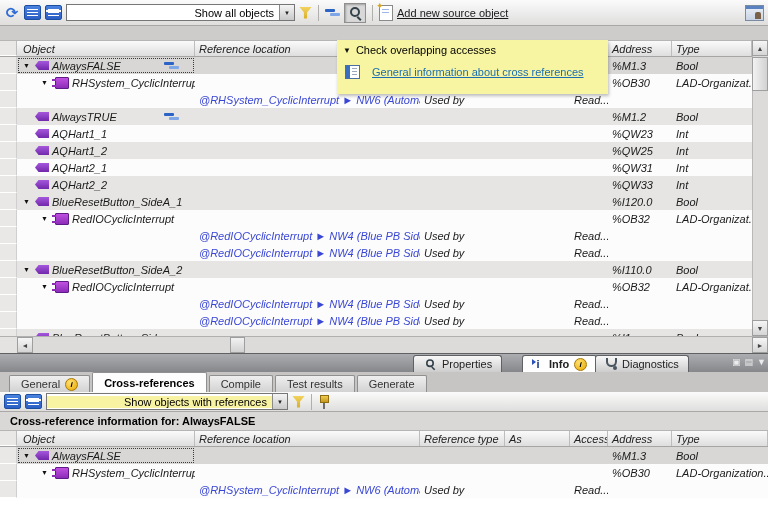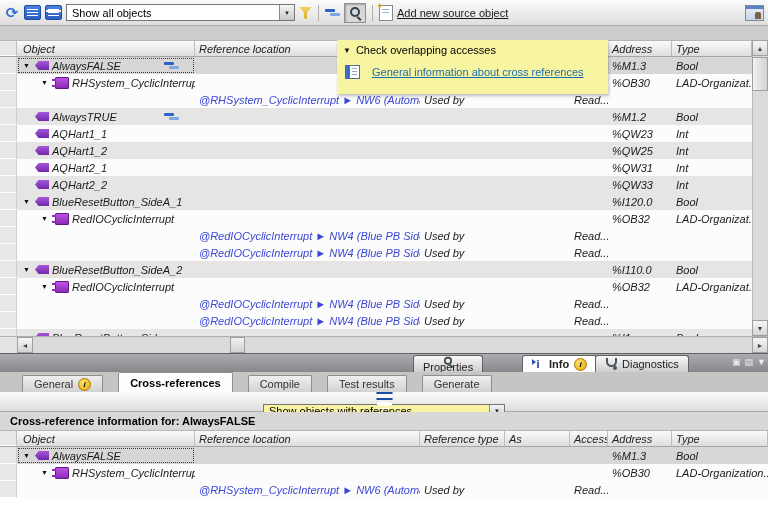--- a/index.html
+++ b/index.html
@@ -4,28 +4,28 @@
 <style>
   html,body{margin:0;padding:0;width:768px;height:512px;overflow:hidden;
     font-family:"Liberation Sans","DejaVu Sans",sans-serif;font-size:11px;background:#CDCCCB;}
   #app{position:relative;width:768px;height:512px;background:#CDCCCB;}
 
   
   .toolbar{position:absolute;left:0;width:768px;display:flex;align-items:center;gap:4px;
     background:linear-gradient(#FBFBFB,#DFDEDD);border-bottom:1px solid #A9A8A7;padding:0 4px;box-sizing:border-box;}
   #toolbar1{top:0;height:26px;}
   #gapband{position:absolute;top:26px;left:0;width:768px;height:14px;background:#CDCCCB;}
-  #toolbar2{top:392px;height:20px;flex-direction:column;}
+  #toolbar2{top:392px;height:20px;}
   .tb-sep{width:1px;height:16px;background:#B0AFAE;margin:0 2px;}
   .tb-spacer{flex:1;}
   .tb-label{color:#1A1A1A;white-space:nowrap;text-decoration:underline;}
 
   
   .combo{display:flex;align-items:center;height:17px;border:1px solid #767676;background:#FFF;box-sizing:border-box;}
-  .combo .val{flex:1;padding:0 5px;white-space:nowrap;overflow:hidden;color:#000;}
+  .combo .val{flex:1;padding:0 5px;white-space:nowrap;overflow:hidden;color:#000;text-align:right;}
   .combo .btn{width:14px;align-self:stretch;background:linear-gradient(#F4F4F4,#C9C9C9);
     border-left:1px solid #8A8A8A;display:flex;align-items:center;justify-content:center;font-size:6px;color:#222;}
   .combo.yellow .val{background:#F8F3A3;}
   #combo1{width:229px;}
   #combo2{width:242px;}
 
   
   .refresh{color:#2E6BD6;font-weight:bold;font-size:15px;line-height:15px;width:16px;text-align:center;}
   .blist{width:15px;height:13px;border:1px solid #1D4FA0;border-radius:2px;
     background:linear-gradient(#4A82E0,#2C5FC4);position:relative;}
@@ -124,30 +124,30 @@
   .tt-row1 .tri{font-size:8px;width:auto;}
   .tt-row2{display:flex;align-items:center;gap:12px;padding:9px 6px 0 8px;}
 
   
   #tabbar{position:absolute;top:353px;left:0;width:768px;height:19px;
     background:linear-gradient(#ABADB0,#85878A);border-top:1px solid #5F6163;box-sizing:border-box;}
   .mtab{position:absolute;top:1px;height:17px;display:flex;align-items:center;gap:5px;padding:0 9px;
     background:linear-gradient(#F8F8F8,#CDCDCD);border:1px solid #5F6163;border-bottom:none;
     border-radius:3px 3px 0 0;color:#222;box-sizing:border-box;}
   .mtab.active{background:#FEFEFE;font-weight:bold;}
-  #tab-properties{left:413px;flex-direction:column;}
+  #tab-properties{left:413px;}
   #tab-info{left:522px;}
   #tab-diagnostics{left:595px;}
   #winctl{position:absolute;right:2px;top:3px;display:flex;gap:4px;color:#ECECEC;font-size:9px;}
 
   #subtabs{position:absolute;top:372px;left:0;width:768px;height:20px;background:#C6C5C4;
     display:flex;align-items:flex-end;padding-left:9px;box-sizing:border-box;}
   .stab{height:17px;margin-right:2px;padding:0 11px;display:flex;align-items:center;gap:5px;
     background:linear-gradient(#EFEFEF,#D2D2D2);border:1px solid #8F8F8F;border-bottom:none;
-    border-radius:2px 2px 0 0;color:#333;box-sizing:border-box;margin-left:13px;}
+    border-radius:2px 2px 0 0;color:#333;box-sizing:border-box;}
   .stab.active{background:#FDFDFD;font-weight:bold;height:20px;color:#000;}
 
   #heading{position:absolute;top:412px;left:0;width:768px;height:18px;background:#D9D8D7;
     font-weight:bold;display:flex;align-items:center;padding-left:10px;box-sizing:border-box;color:#000;}
 </style>
 </head>
 <body>
 
 <div id="app">
 

